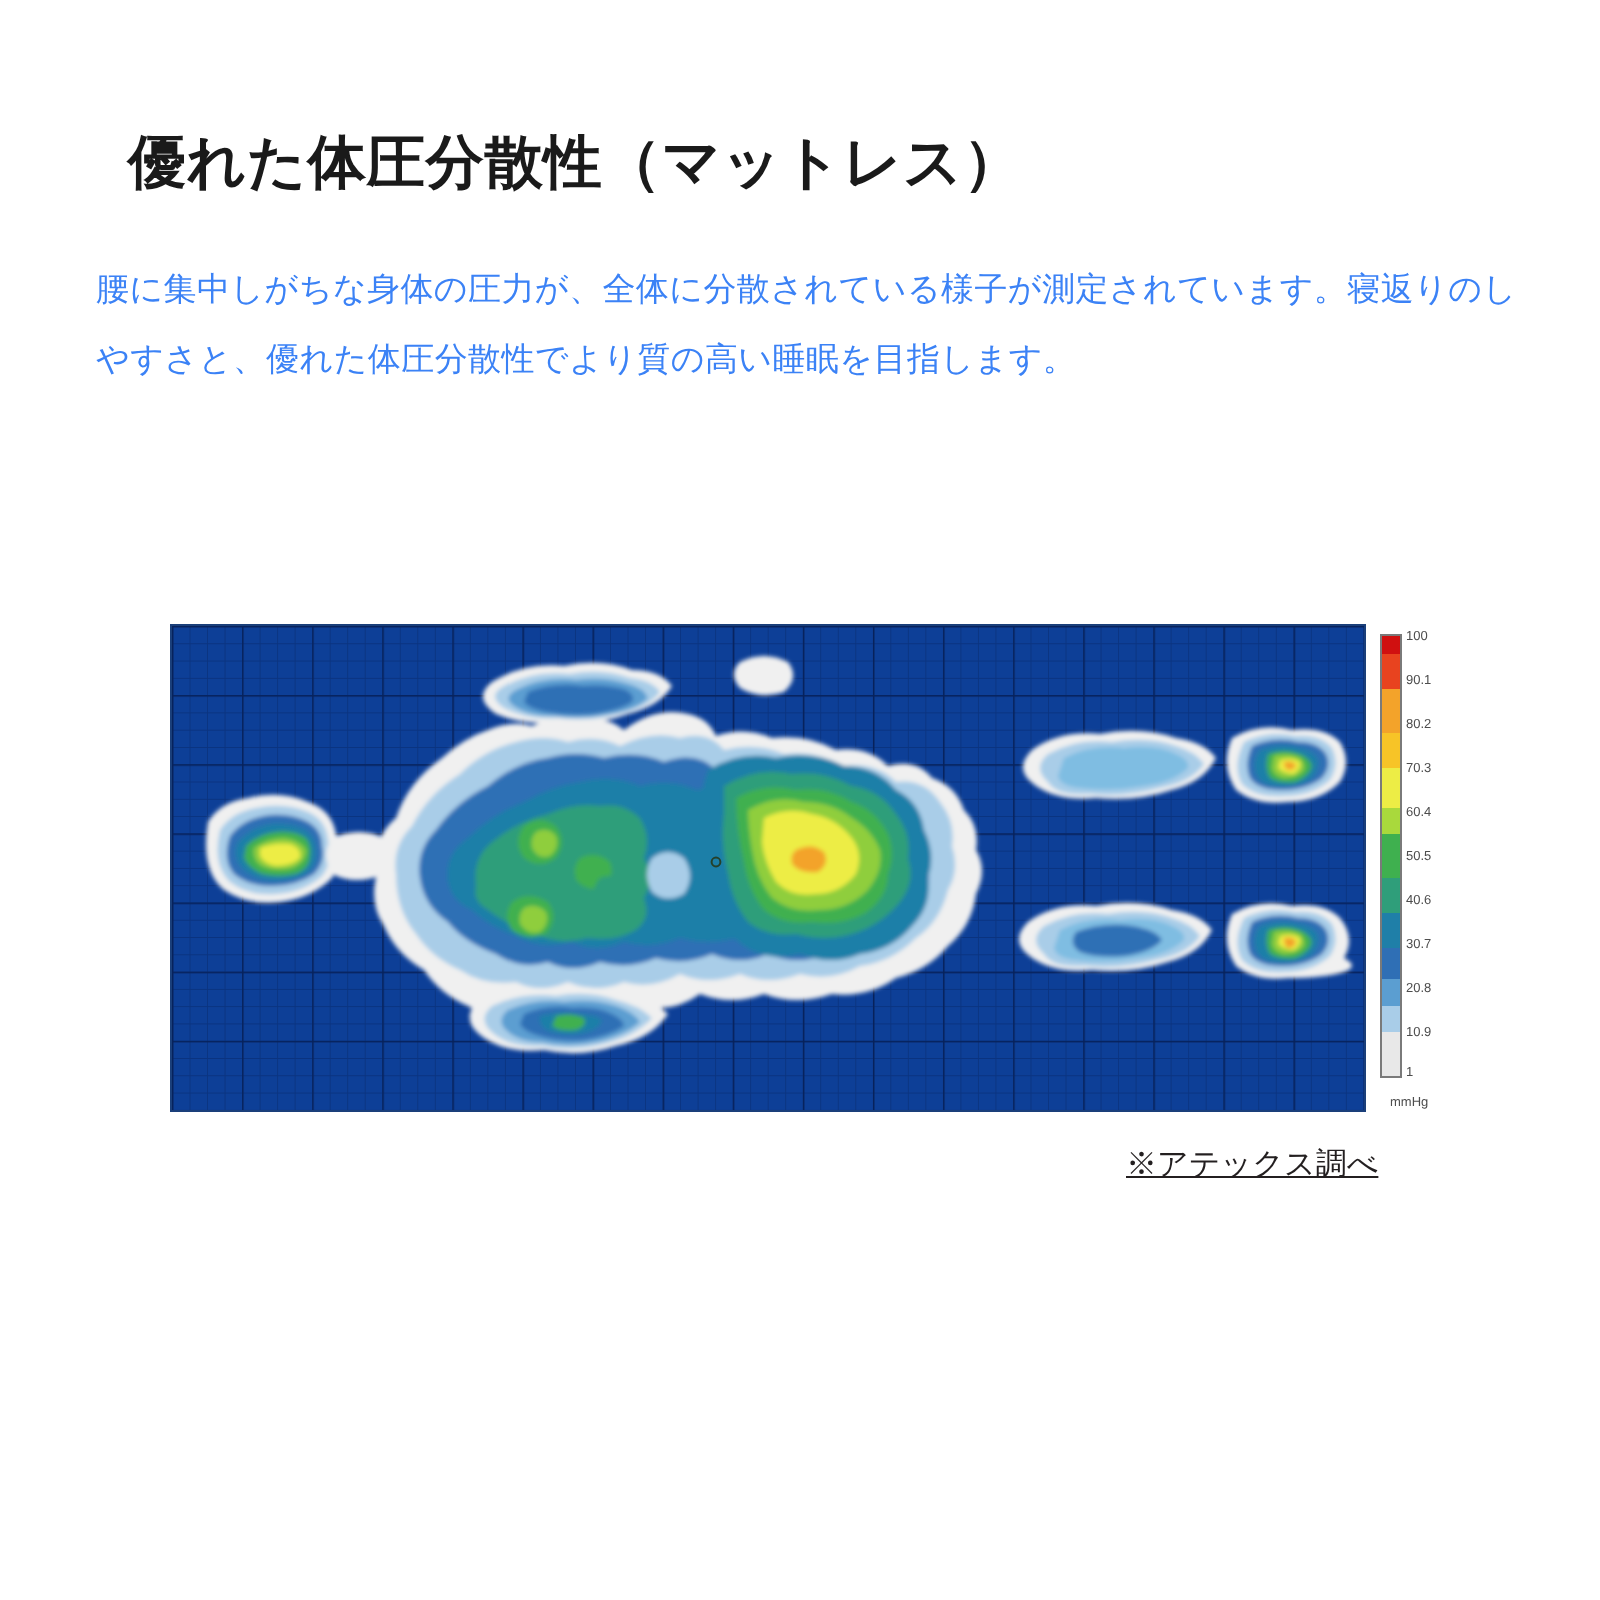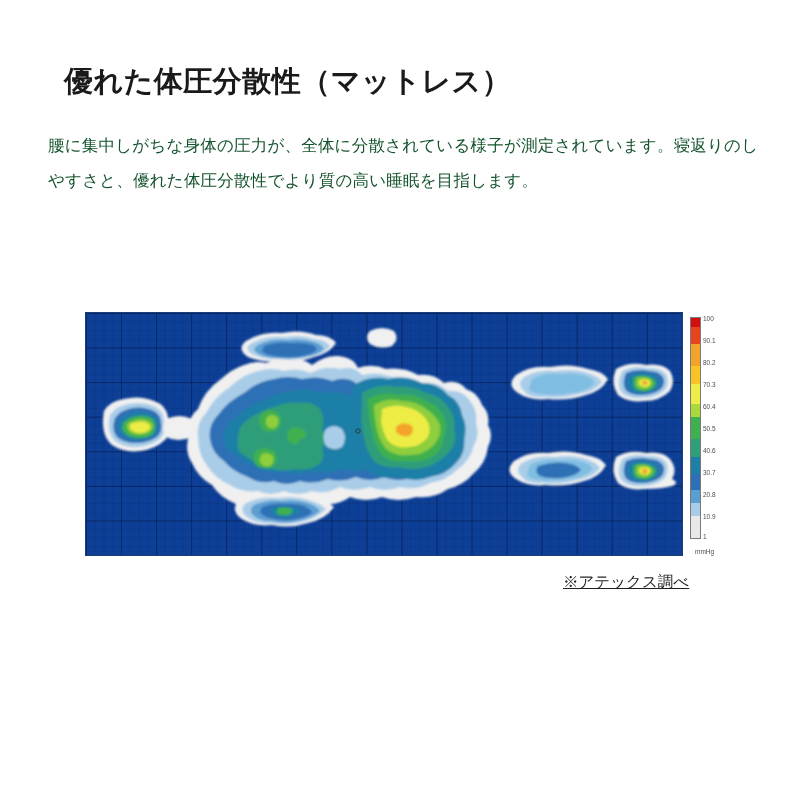--- a/index.html
+++ b/index.html
@@ -30,21 +30,21 @@
     white-space: nowrap;
     margin-left: 16px;
   }
   .body-copy {
     position: absolute;
     left: 48px;
     top: 111px;
     width: 726px;
     font-size: 16.5px;
     line-height: 35px;
-    color: #14532d;
+    color: #3b82f6;
     letter-spacing: 0.2px;
   }
   .figure {
     position: absolute;
     left: 85px;
     top: 312px;
     width: 645px;
     height: 245px;
   }
   .heatmap-frame {

